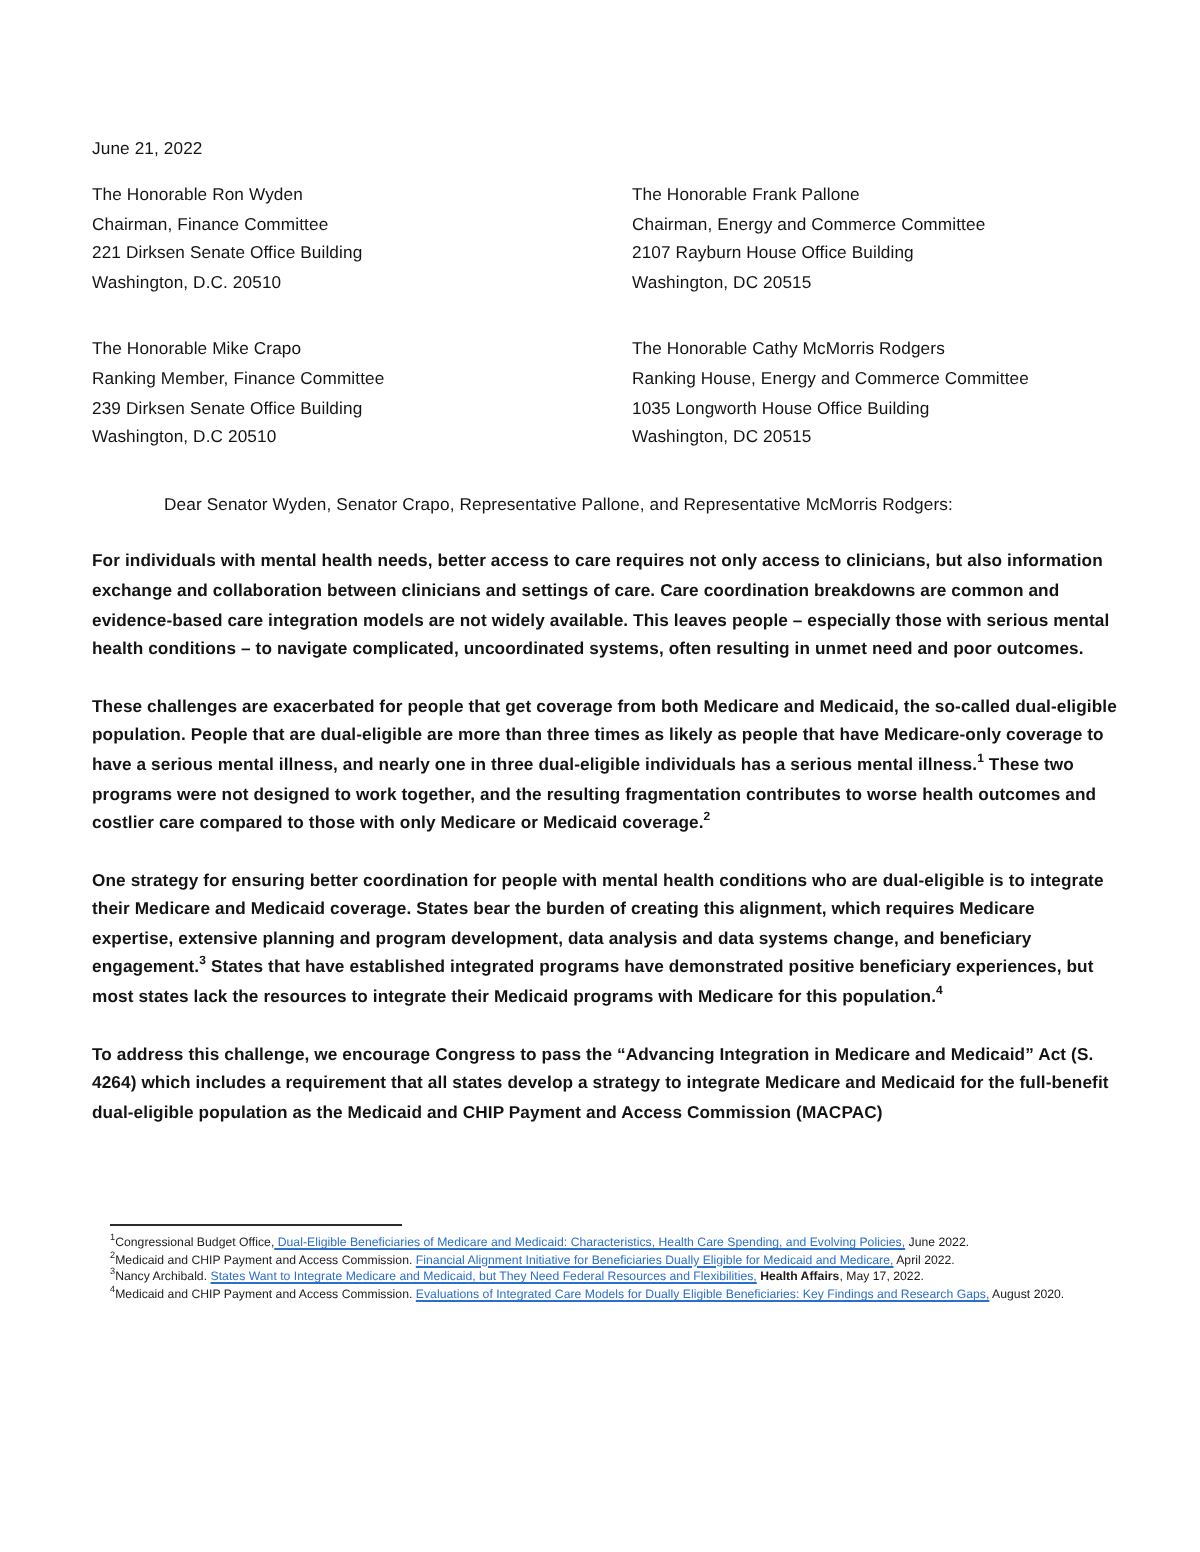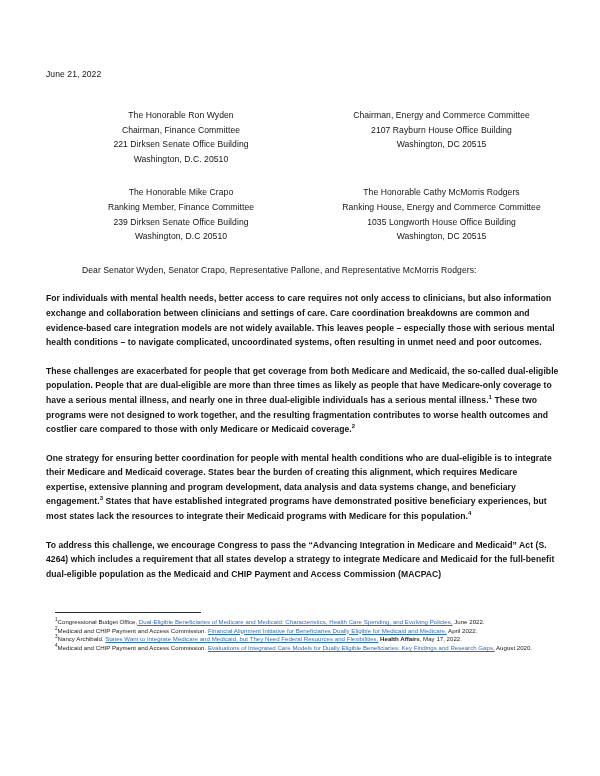--- a/index.html
+++ b/index.html
@@ -24,40 +24,40 @@
     background: #ffffff;
     box-sizing: border-box;
     padding: 68px 33px 0 46px;
   }
 
   
   .date-line {
     font-size: 8.6px;
     line-height: 12px;
     letter-spacing: .06px;
-    margin-bottom: 28px;
+    margin-bottom: 10px;
   }
 
   
   .recipients {
     display: block;
   }
   .recipient-row {
     display: flex;
     flex-direction: row;
     margin-bottom: 19px;
   }
   .recipient-col {
     font-size: 8.6px;
     line-height: 14.6px;
     letter-spacing: .06px;
   }
   .recipient-col.left  { width: 270px; flex: 0 0 270px; }
   .recipient-col.right { width: 251px; flex: 0 0 251px; }
-  .recipient-col .line { white-space: pre; text-align: center; }
+  .recipient-col .line { white-space: pre; }
 
   
   .body-wrap {
     margin-top: 16px;
   }
   .salutation {
     font-size: 8.6px;
     line-height: 14.6px;
     letter-spacing: .06px;
     margin-bottom: 14px;
@@ -127,20 +127,21 @@
   <div class="recipients">
 
     <div class="recipient-row">
       <div class="recipient-col left">
         <div class="line">The Honorable Ron Wyden</div>
         <div class="line">Chairman, Finance Committee</div>
         <div class="line">221 Dirksen Senate Office Building</div>
         <div class="line">Washington, D.C. 20510</div>
       </div>
       <div class="recipient-col right">
+        <div class="line">The Honorable Frank Pallone</div>
         <div class="line">Chairman, Energy and Commerce Committee</div>
         <div class="line">2107 Rayburn House Office Building</div>
         <div class="line">Washington, DC 20515</div>
       </div>
     </div>
 
     <div class="recipient-row">
       <div class="recipient-col left">
         <div class="line">The Honorable Mike Crapo</div>
         <div class="line">Ranking Member, Finance Committee</div>

